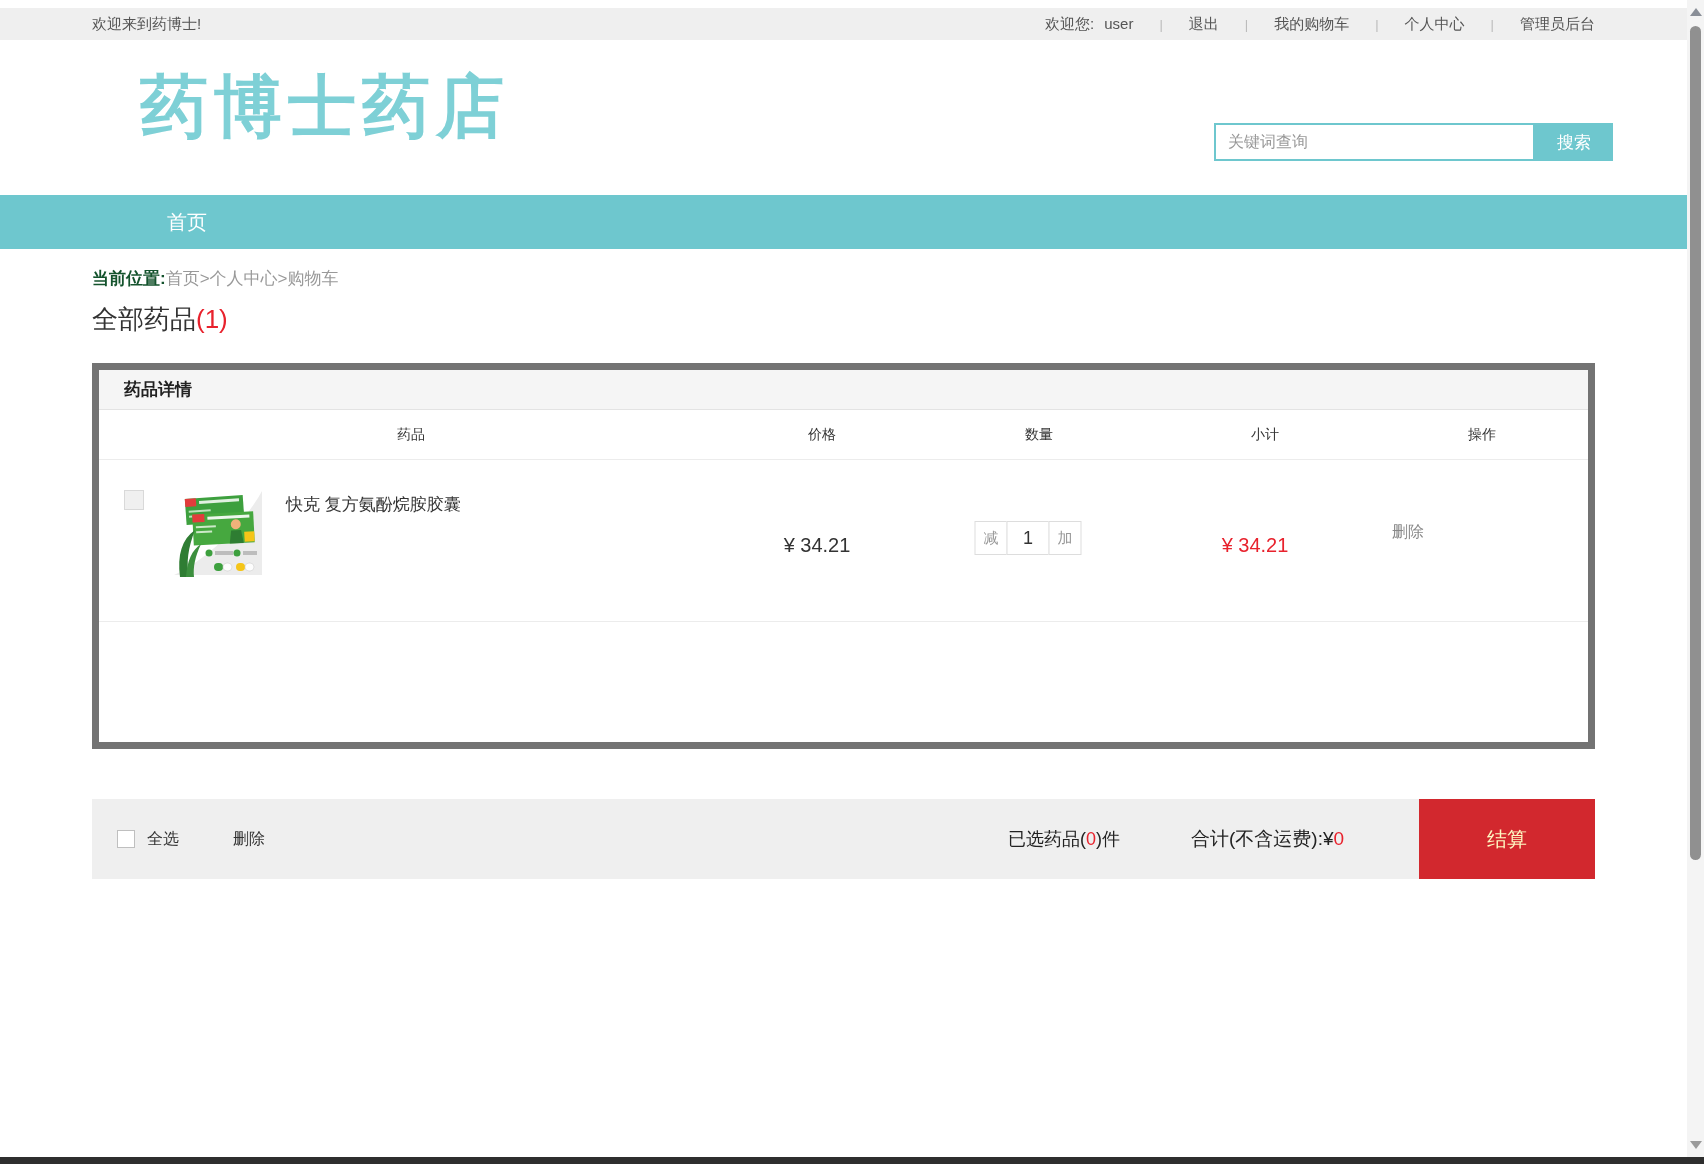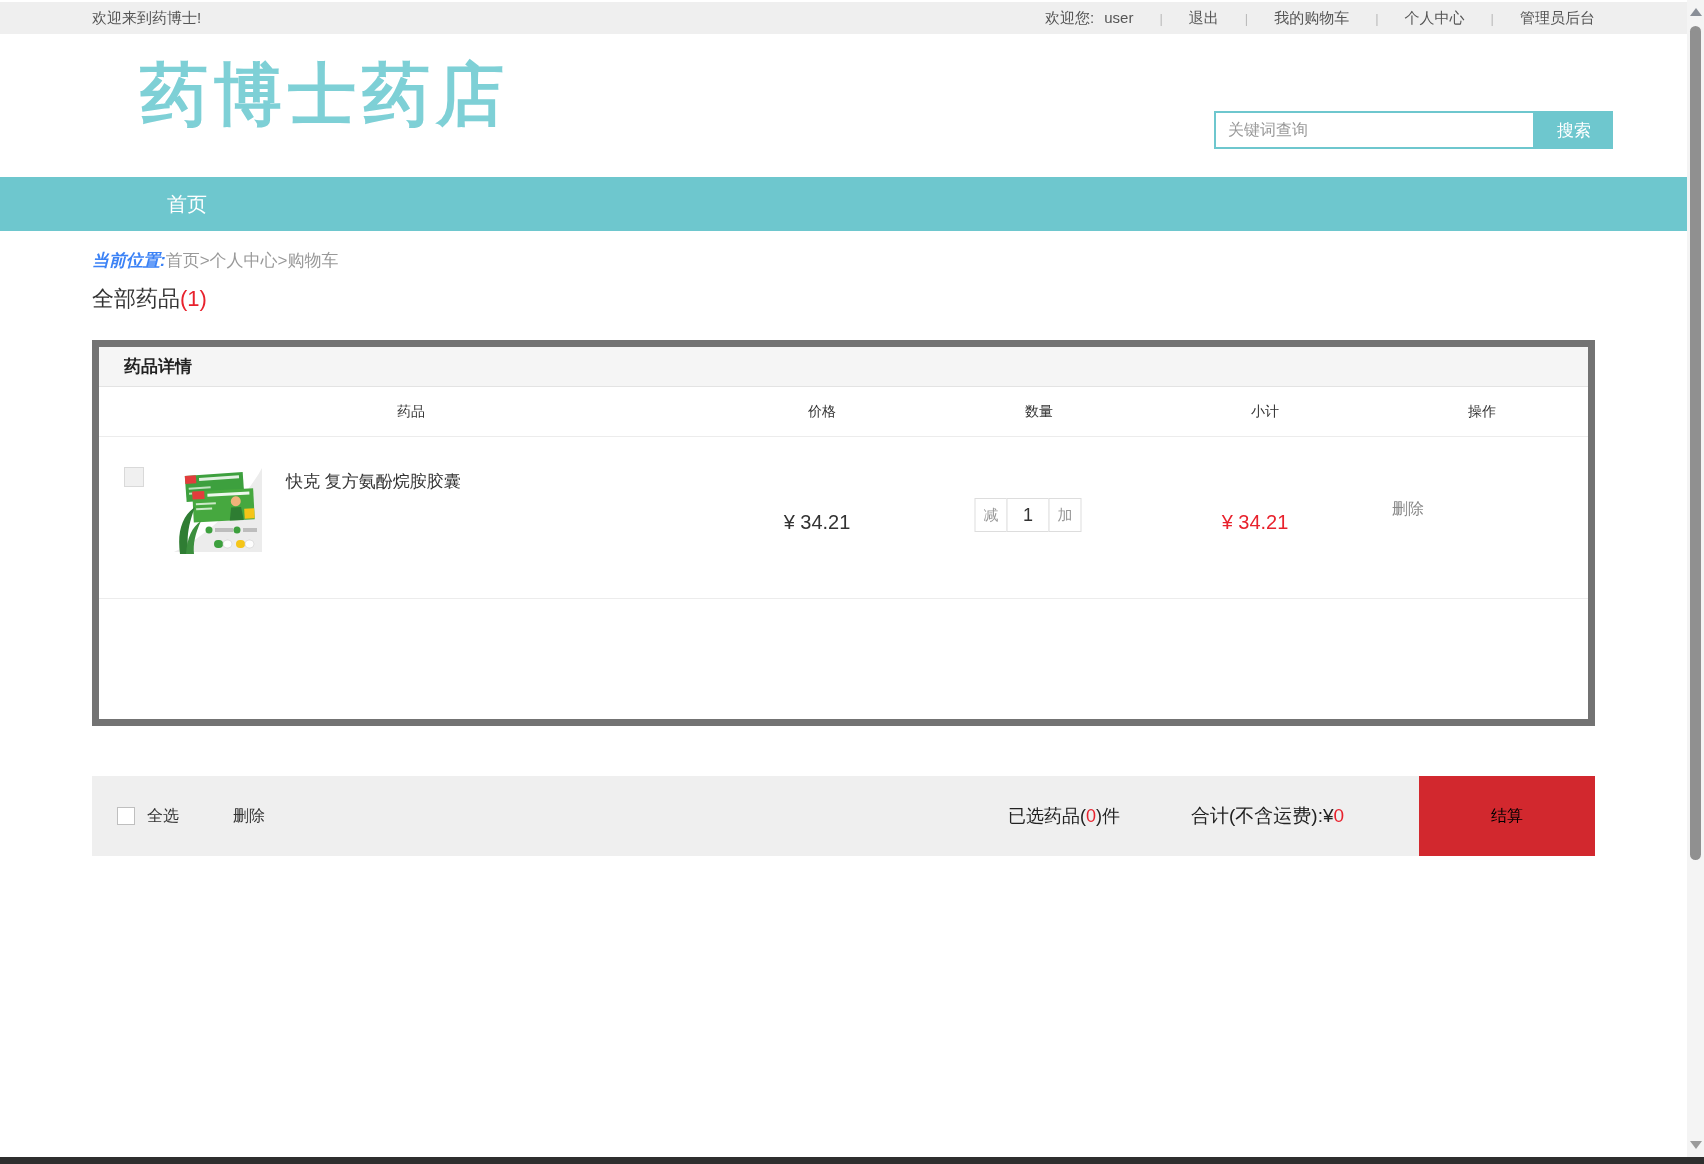--- a/index.html
+++ b/index.html
@@ -2,21 +2,21 @@
 <html><head>
 <meta charset="utf-8">
 <style>
   * { margin:0; padding:0; box-sizing:border-box; }
   html,body { width:1704px; height:1164px; overflow:hidden; }
   body {
     font-family:"Liberation Sans","DejaVu Sans",sans-serif;
     background:#ffffff; color:#333; position:relative;
   }
   .content-area { width:1687px; height:1157px; position:relative; }
-  .container { width:1503px; margin:2px auto; position:relative;gap:21px; }
+  .container { width:1503px; margin:8px auto; position:relative;gap:21px; }
 
   
   .topbar { height:32px; background:#efefef; font-size:15px; color:#555; }
   .topbar-inner { height:32px; display:flex; align-items:center; justify-content:space-between; }
   .topbar-right { display:flex; align-items:center; gap:26px; }
   .topbar-right .sep { color:#bbb; font-size:13px; }
   .topbar-right a { color:#555; text-decoration:none; cursor:pointer; }
   .topbar .greet { display:flex; gap:10px; }
 
   
@@ -40,23 +40,23 @@
 
   
   .nav { height:54px; background:#6ec7ce; }
   .nav-item {
     display:inline-block; width:150px; margin-left:20px; text-align:center;
     line-height:54px; color:#fff; font-size:20px; cursor:pointer;
   }
 
   
   .breadcrumb { margin-top:18px; font-size:17px; }
-  .bc-prefix { color:#3b82f6; font-weight:bold;font-style:italic; }
+  .bc-prefix { color:#14532d; font-weight:bold; }
   .bc-path { color:#999; cursor:pointer; }
-  .page-title { margin-top:12px; font-size:22px; color:#333; }
+  .page-title { margin-top:12px; font-size:26px; color:#333; }
   .page-title .red { color:#e8222d; }
 
   
   .cart-table { margin-top:26px; border:7px solid #737373; background:#fff; }
   .section-head {
     height:40px; line-height:40px; background:#f5f5f5; border-bottom:1px solid #e3e3e3;
     padding-left:25px; font-size:17px; font-weight:bold; color:#222;
   }
   .cols-row { height:50px; border-bottom:1px solid #ececec; position:relative; }
   .cols-row span {
@@ -107,21 +107,21 @@
     position:absolute; left:25px; top:31px; width:18px; height:18px;
     background:#fff; border:1px solid #bfbfbf; cursor:pointer;
   }
   .fb-selectall { position:absolute; left:55px; top:0; line-height:80px; font-size:16px; color:#333; cursor:pointer; }
   .fb-delete { position:absolute; left:141px; top:0; line-height:80px; font-size:16px; color:#333; cursor:pointer; }
   .fb-selected { position:absolute; left:916px; top:0; line-height:80px; font-size:18px; color:#222; white-space:nowrap; }
   .fb-total { position:absolute; left:1099px; top:0; line-height:80px; font-size:19px; color:#222; white-space:nowrap; }
   .red-num { color:#e8222d; }
   .checkout-btn {
     position:absolute; right:0; top:0; width:176px; height:80px;
-    background:#d2282e; color:#000000; border:none; font-size:16px; cursor:pointer;
+    background:#d2282e; color:#fef9c3; border:none; font-size:20px; cursor:pointer;
   }
 
   
   .scrollbar {
     position:absolute; right:0; top:0; width:17px; height:1157px; background:#f4f4f4;
   }
   .scroll-arrow-up {
     position:absolute; top:8px; left:50%; transform:translateX(-50%);
     width:0; height:0; border-left:6px solid transparent; border-right:6px solid transparent;
     border-bottom:8px solid #8a8f98; cursor:pointer;

